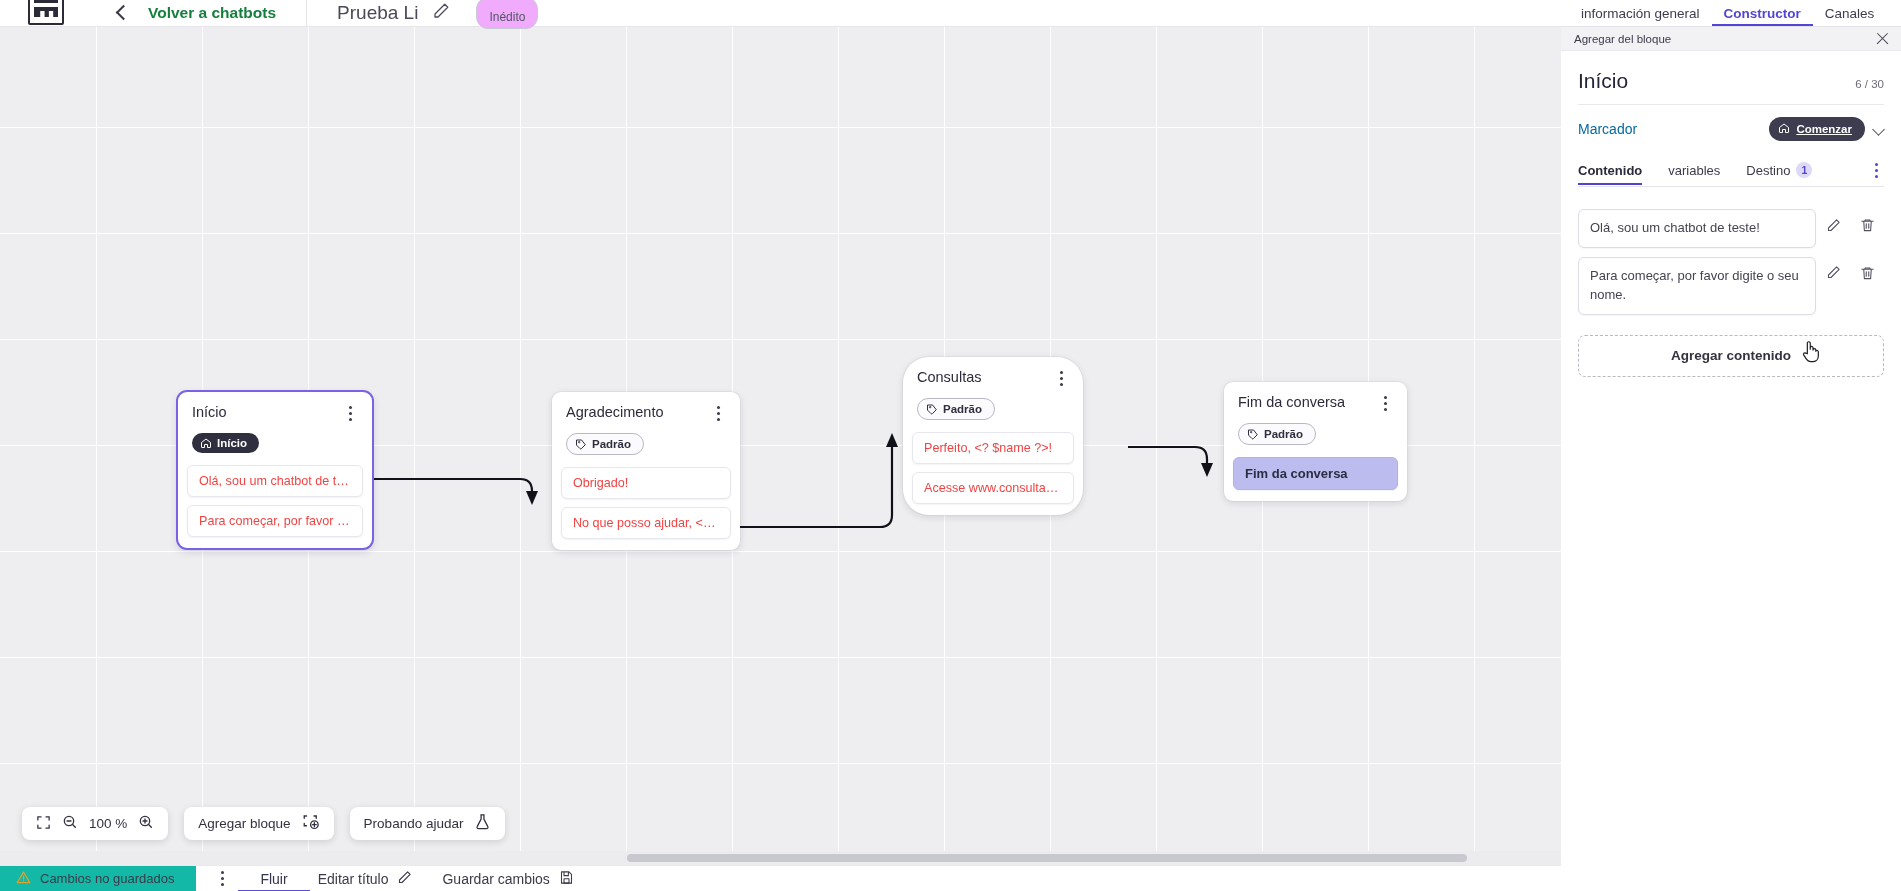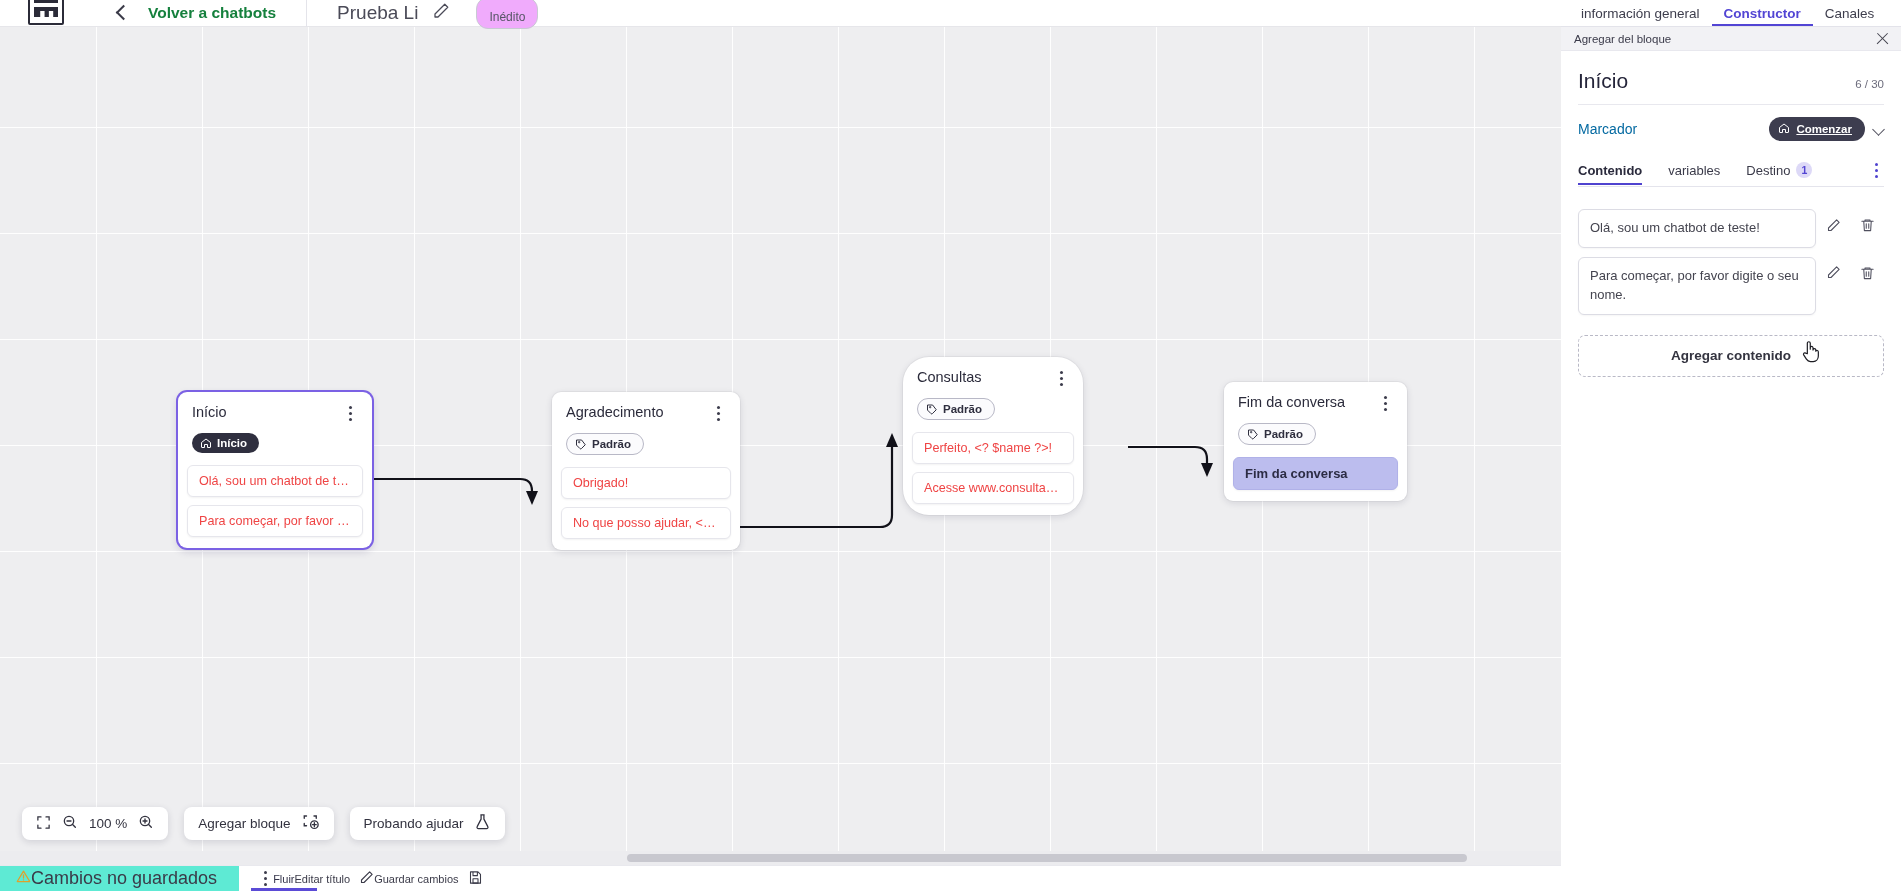--- a/index.html
+++ b/index.html
@@ -101,25 +101,25 @@
   .hscroll-thumb { position:absolute; left:627px; bottom:3px; width:840px; height:8px;
                    background:#c8c8cf; border-radius:4px;}
 
   
   .statusbar {
     position:absolute; left:0; top:865px; width:1561px; height:26px;
     background:#ffffff; display:flex; align-items:center; z-index:15;
     border-top:1px solid #e9e9ee;
   }
   .unsaved {
-    background:#5eead4; height:26px; display:flex; align-items:center; 
-    padding:0 22px 0 16px; font-size:18px; color:#3a3a48; white-space:nowrap;
+    background:#14b8a6; height:26px; display:flex; align-items:center; gap:9px;
+    padding:0 22px 0 16px; font-size:13px; color:#3a3a48; white-space:nowrap;
   }
   .sb-kebab { margin-left:18px; }
-  .sb-item { font-size:11px; color:#3b3b49; display:flex; align-items:center; gap:9px;
+  .sb-item { font-size:14px; color:#3b3b49; margin-left:30px; display:flex; align-items:center; gap:9px;
              white-space:nowrap; cursor:pointer;}
   .sb-item.active { color:#34344a; position:relative; }
   .sb-item.active::after { content:""; position:absolute; left:-22px; right:-22px; bottom:-6px; height:3px; background:#5b4bd6;}
 
   
   .rightpanel { position:absolute; left:1561px; top:0; width:340px; height:891px; background:#fff; }
   .rp-tabs { height:27px; display:flex; align-items:flex-end; gap:0; padding-left:8px;
              border-bottom:1px solid #e3e3ea; }
   .rp-tab { font-size:13.5px; color:#3d3d4c; padding:0 12px 5px; cursor:pointer; white-space:nowrap;}
   .rp-tab.active { color:#5245d4; font-weight:700; border-bottom:2.5px solid #5245d4; padding-bottom:3px;}

